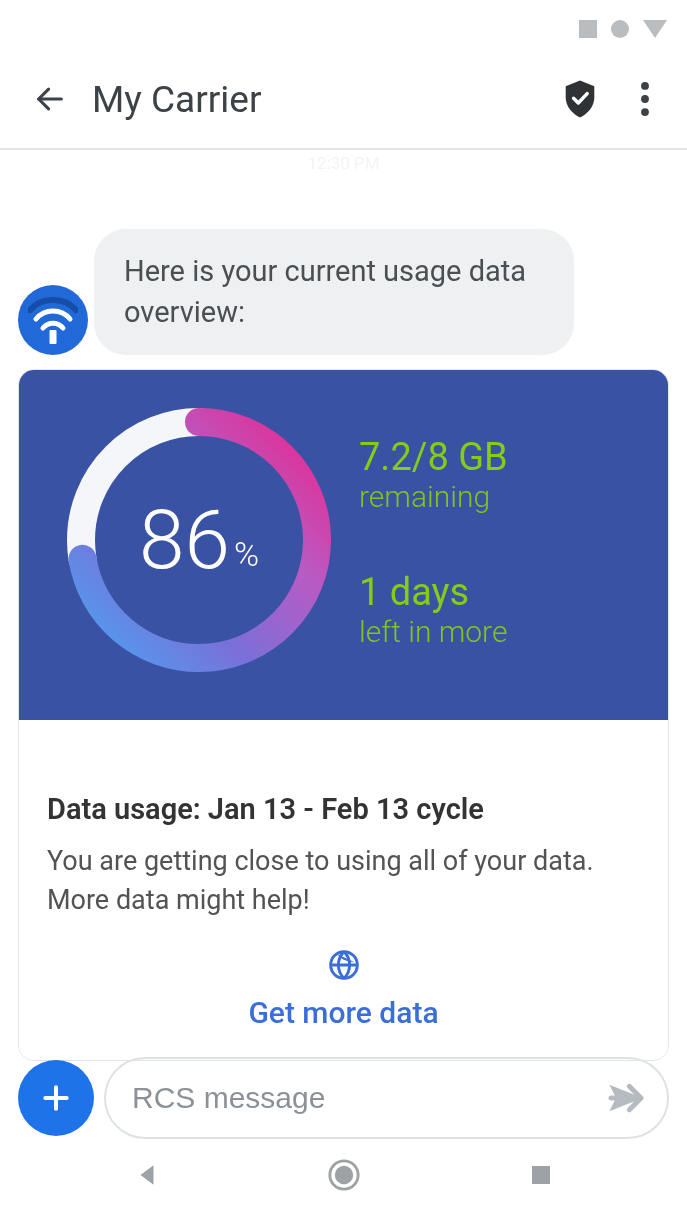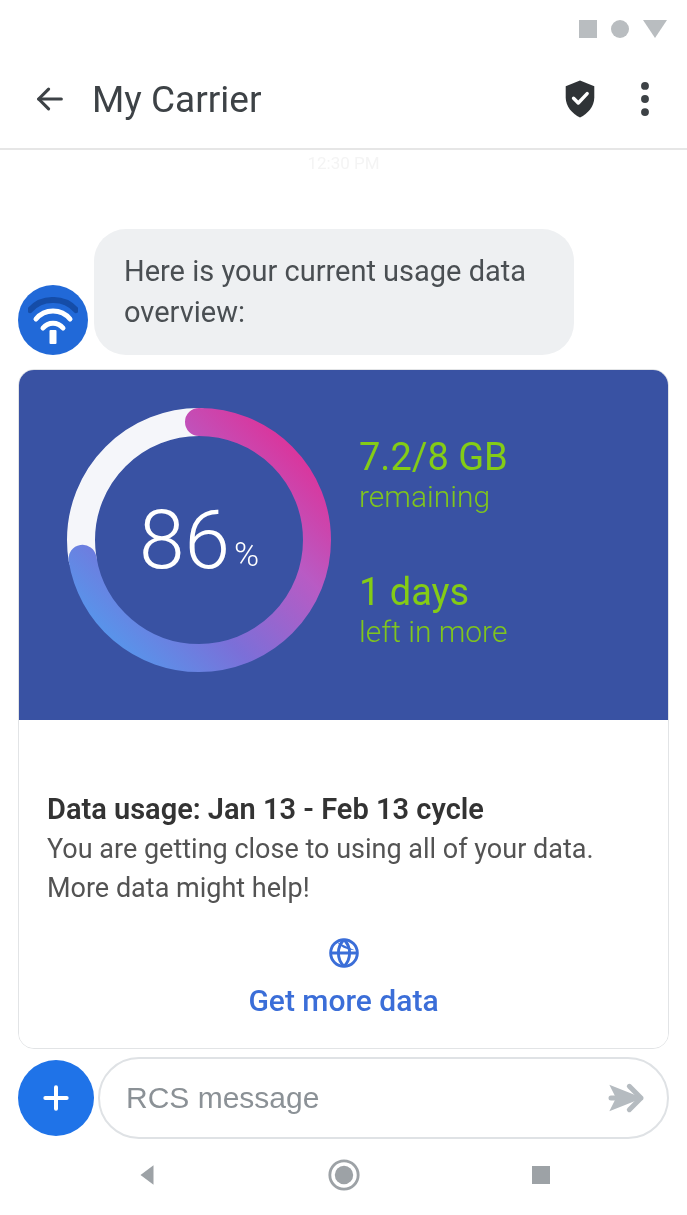--- a/index.html
+++ b/index.html
@@ -37,26 +37,26 @@
     .gauge-num { font-size: 82px; font-weight: 300; color: #fff; }
     .gauge-pct { font-size: 34px; font-weight: 300; color: #fff; margin-top: 28px; margin-left: 4px; }
 
     .stats { flex: 1; text-align: left; color: #84cc16; padding-top: 4px; }
     .stat-big { font-size: 38px; font-weight: 400; }
     .stat-small { font-size: 30px; font-weight: 300; opacity: 0.95; }
     .stat-gap { height: 56px; }
 
     .card-bottom { background: #fff; padding: 32px 28px 30px 28px; }
     .usage-title { font-size: 29px; font-weight: 600; color: #333; margin-top: 40px; }
-    .usage-body { font-size: 27px; color: #535353; margin-top: 4px; line-height: 1.42; }
+    .usage-body { font-size: 27px; color: #535353; margin-top: 16px; line-height: 1.42; }
     .cta { display: flex; align-items: center; justify-content: center; gap: 14px; margin-top: 30px; color: #3b6ed8; font-size: 30px; font-weight: 500; cursor: pointer; flex-direction: column; }
     .cta svg { width: 32px; height: 32px; }
 
     
-    .composer { position: absolute; left: 0; right: 0; bottom: 76px; display: flex; align-items: center; padding: 0 18px; gap: 4px; }
+    .composer { position: absolute; left: 0; right: 0; bottom: 76px; display: flex; align-items: center; padding: 0 18px; gap: 10px; }
     .fab { width: 76px; height: 76px; border-radius: 50%; background: #1f73e8; display: flex; align-items: center; justify-content: center; cursor: pointer; flex-shrink: 0; }
     .input-pill { flex: 1; height: 82px; border: 2px solid #dfe2e5; border-radius: 42px; display: flex; align-items: center; padding: 0 18px 0 26px; }
     .input-pill input { border: none; outline: none; flex: 1; font-size: 30px; color: #333; background: transparent; }
     .input-pill input::placeholder { color: #8b9196; }
     .send { width: 46px; height: 46px; display: flex; align-items: center; justify-content: center; cursor: pointer; }
 
     
     .navbar { position: absolute; bottom: 0; left: 0; right: 0; height: 76px; display: flex; align-items: center; justify-content: space-around; padding: 0 50px; }
     .navbar > div { cursor: pointer; }
   </style>

